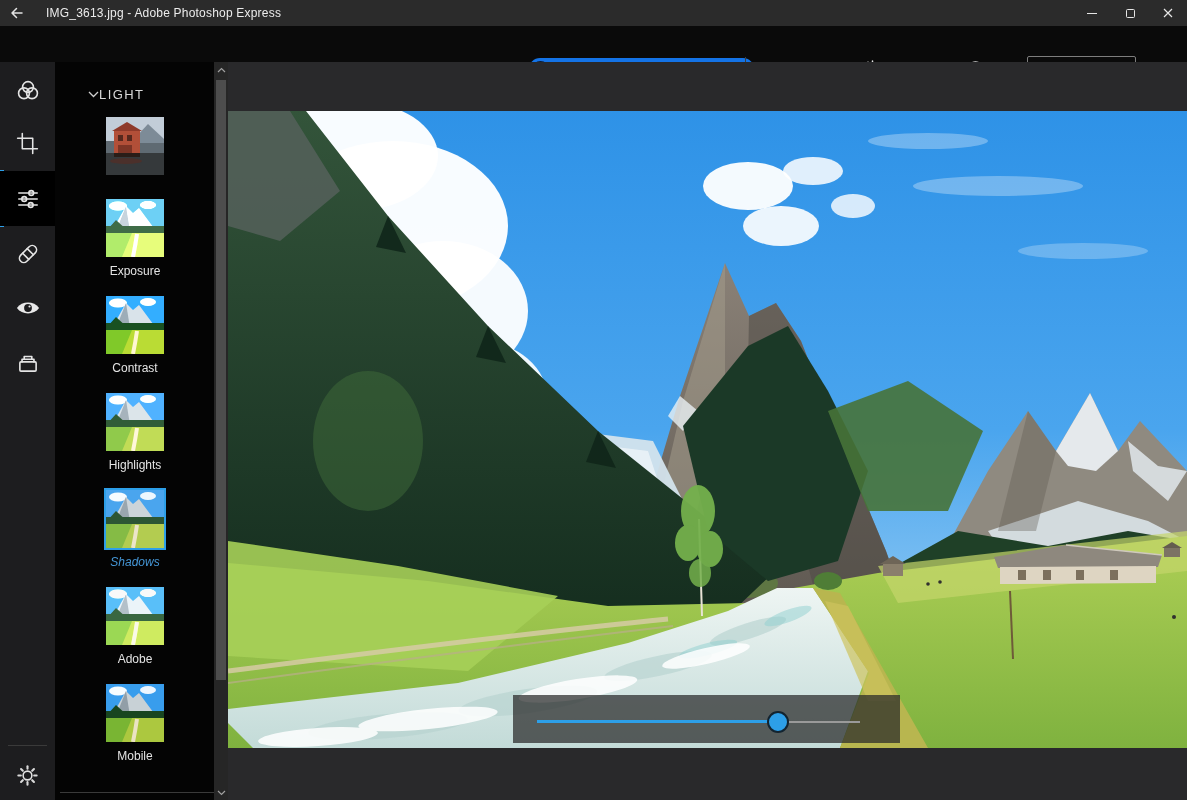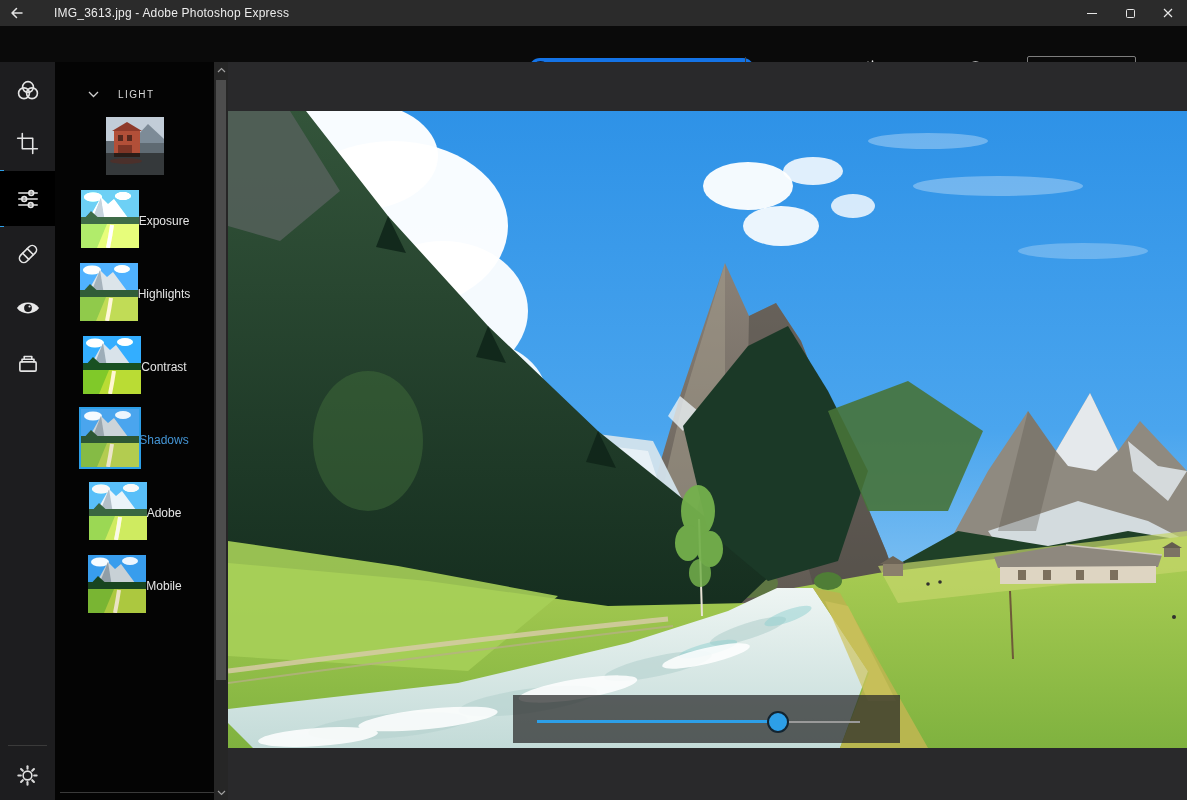--- a/index.html
+++ b/index.html
@@ -7,21 +7,21 @@
     --sel-label:#4596d6;
   }
   *{margin:0;padding:0;box-sizing:border-box;}
   html,body{width:1187px;height:800px;overflow:hidden;background:#000;
     font-family:"Liberation Sans",sans-serif;-webkit-font-smoothing:antialiased;}
 
   
   #titlebar{position:absolute;left:0;top:0;width:1187px;height:26px;background:#2b2b2b;
     display:flex;align-items:center;color:#e8e8e8;}
   #back-btn{width:34px;height:26px;display:flex;align-items:center;justify-content:center;cursor:pointer;}
-  #win-title{font-size:12px;margin-left:20px;color:#ececec;letter-spacing:.2px;}
+  #win-title{font-size:12px;margin-left:12px;color:#ececec;letter-spacing:.2px;}
   #win-controls{margin-left:auto;display:flex;height:26px;}
   .win-btn{width:38px;height:26px;display:flex;align-items:center;justify-content:center;}
   .min-glyph{width:10px;height:1px;background:#e6e6e6;}
   .max-glyph{width:9px;height:9px;border:1px solid #e6e6e6;border-radius:1.5px;}
 
   
   #toolbar{position:absolute;left:0;top:26px;width:1187px;height:36px;background:#0a0a0a;}
   #promo-pill{position:absolute;left:529px;top:32px;height:22px;border-radius:11px;
     background:#1473e6;display:flex;align-items:center;padding:0 13px 0 3px;cursor:pointer;}
   #promo-badge{width:17px;height:17px;border-radius:50%;background:#0b1b36;color:#3f9bf4;
@@ -40,29 +40,29 @@
   #left-rail{position:absolute;left:0;top:62px;width:55px;height:738px;background:#1d1d1f;}
   .rail-item{position:absolute;left:0;width:55px;height:55px;display:flex;align-items:center;justify-content:center;cursor:pointer;}
   .rail-item.selected{background:#000;}
   .rail-accent{position:absolute;left:0;width:4px;background:var(--accent);}
   .rail-divider{position:absolute;left:8px;width:39px;height:1px;background:#3a3a3a;}
 
   
   #panel{position:absolute;left:55px;top:62px;width:173px;height:738px;background:#040404;}
   #panel-header{position:absolute;left:0;top:24px;width:100%;height:16px;display:flex;align-items:center;cursor:pointer;}
   #panel-header svg{margin-left:33px;}
-  #panel-header-label{margin-left:19px;color:#d9d9d9;font-size:10px;letter-spacing:1.4px;}
+  #panel-header-label{margin-left:0;color:#d9d9d9;font-size:13px;letter-spacing:1.4px;}
   #thumb-list{position:absolute;left:0;top:55px;width:160px;display:flex;flex-direction:column;align-items:center;}
-  .thumb-item{display:flex;flex-direction:row;align-items:center;margin-bottom:15px;}
+  .thumb-item{display:flex;flex-direction:column;align-items:center;margin-bottom:15px;}
   .thumb-frame{width:58px;height:58px;overflow:hidden;cursor:pointer;}
   .thumb-frame svg{display:block;width:58px;height:58px;}
   .thumb-item.selected .thumb-frame{box-shadow:0 0 0 2px var(--accent);}
   .thumb-label{margin-top:5px;height:19px;line-height:19px;font-size:12px;color:#e4e4e4;cursor:pointer;}
   .thumb-label.empty{height:4px;}
-  .thumb-item.selected .thumb-label{color:var(--sel-label);}
+  .thumb-item.selected .thumb-label{color:var(--sel-label);font-style:italic;}
   .variant-redhouse .scene-mountain{display:none;}
   .variant-mountain .scene-redhouse{display:none;}
   #panel-bottom-divider{position:absolute;left:5px;top:730px;width:154px;height:1px;background:#3a3a3a;}
 
   
   #scrollbar{position:absolute;left:214px;top:62px;width:14px;height:738px;background:#262626;}
   .scroll-arrow{position:absolute;left:0;width:14px;height:15px;display:flex;align-items:center;justify-content:center;cursor:pointer;}
   #scroll-thumb{position:absolute;left:2px;top:18px;width:10px;height:600px;background:#4d4d4d;cursor:pointer;}
 
   
@@ -300,20 +300,52 @@
           <rect x="12" y="28" width="14" height="8" fill="#7d3526"></rect>
           <rect x="8" y="36" width="26" height="4" fill="#2a1d18"></rect>
           <ellipse cx="20" cy="44" rx="16" ry="3" fill="#5a2c22" opacity=".6"></ellipse>
         </g>
       </svg>
     </div>
     <div class="thumb-label">Exposure</div>
   </div>
       <div class="thumb-item variant-mountain">
     <div class="thumb-frame">
+      <svg viewBox="0 0 58 58" preserveAspectRatio="none" style="filter: contrast(1.18) saturate(1.15);">
+        <g class="scene-mountain">
+          <rect width="58" height="32" fill="#4aa5ee"></rect>
+          <ellipse cx="12" cy="7" rx="9" ry="4.5" fill="#ffffff" opacity=".95"></ellipse>
+          <ellipse cx="42" cy="6" rx="8" ry="4" fill="#ffffff" opacity=".9"></ellipse>
+          <polygon points="6,32 20,7 27,14 33,9 50,32" fill="#ccd4d9"></polygon>
+          <polygon points="20,7 24,32 10,32" fill="#8d9aa2" opacity=".8"></polygon>
+          <polygon points="0,32 10,21 22,32" fill="#2d5634"></polygon>
+          <rect y="27" width="58" height="9" fill="#2d5634"></rect>
+          <rect y="34" width="58" height="24" fill="#b3cc50"></rect>
+          <polygon points="0,34 26,34 16,58 0,58" fill="#85bb45"></polygon>
+          <path d="M27,58 C29,48 30,42 31,35" stroke="#ece5c9" stroke-width="4" fill="none"></path>
+        </g>
+        <g class="scene-redhouse">
+          <rect width="58" height="58" fill="#5f6a72"></rect>
+          <rect width="58" height="24" fill="#c2cdd8"></rect>
+          <polygon points="30,20 42,7 58,22 58,26 30,26" fill="#7d8b97"></polygon>
+          <rect y="36" width="58" height="22" fill="#35393b"></rect>
+          <polygon points="6,14 21,5 36,14" fill="#8f3a2a"></polygon>
+          <rect x="8" y="14" width="26" height="22" fill="#b24f38"></rect>
+          <rect x="12" y="18" width="5" height="6" fill="#57281d"></rect>
+          <rect x="21" y="18" width="5" height="6" fill="#57281d"></rect>
+          <rect x="12" y="28" width="14" height="8" fill="#7d3526"></rect>
+          <rect x="8" y="36" width="26" height="4" fill="#2a1d18"></rect>
+          <ellipse cx="20" cy="44" rx="16" ry="3" fill="#5a2c22" opacity=".6"></ellipse>
+        </g>
+      </svg>
+    </div>
+    <div class="thumb-label">Contrast</div>
+  </div>
+      <div class="thumb-item variant-mountain">
+    <div class="thumb-frame">
       <svg viewBox="0 0 58 58" preserveAspectRatio="none" style="filter: brightness(1.08);">
         <g class="scene-mountain">
           <rect width="58" height="32" fill="#4aa5ee"></rect>
           <ellipse cx="12" cy="7" rx="9" ry="4.5" fill="#ffffff" opacity=".95"></ellipse>
           <ellipse cx="42" cy="6" rx="8" ry="4" fill="#ffffff" opacity=".9"></ellipse>
           <polygon points="6,32 20,7 27,14 33,9 50,32" fill="#ccd4d9"></polygon>
           <polygon points="20,7 24,32 10,32" fill="#8d9aa2" opacity=".8"></polygon>
           <polygon points="0,32 10,21 22,32" fill="#2d5634"></polygon>
           <rect y="27" width="58" height="9" fill="#2d5634"></rect>
           <rect y="34" width="58" height="24" fill="#b3cc50"></rect>
@@ -329,52 +361,20 @@
           <rect x="8" y="14" width="26" height="22" fill="#b24f38"></rect>
           <rect x="12" y="18" width="5" height="6" fill="#57281d"></rect>
           <rect x="21" y="18" width="5" height="6" fill="#57281d"></rect>
           <rect x="12" y="28" width="14" height="8" fill="#7d3526"></rect>
           <rect x="8" y="36" width="26" height="4" fill="#2a1d18"></rect>
           <ellipse cx="20" cy="44" rx="16" ry="3" fill="#5a2c22" opacity=".6"></ellipse>
         </g>
       </svg>
     </div>
     <div class="thumb-label">Highlights</div>
-  </div>
-      <div class="thumb-item variant-mountain">
-    <div class="thumb-frame">
-      <svg viewBox="0 0 58 58" preserveAspectRatio="none" style="filter: contrast(1.18) saturate(1.15);">
-        <g class="scene-mountain">
-          <rect width="58" height="32" fill="#4aa5ee"></rect>
-          <ellipse cx="12" cy="7" rx="9" ry="4.5" fill="#ffffff" opacity=".95"></ellipse>
-          <ellipse cx="42" cy="6" rx="8" ry="4" fill="#ffffff" opacity=".9"></ellipse>
-          <polygon points="6,32 20,7 27,14 33,9 50,32" fill="#ccd4d9"></polygon>
-          <polygon points="20,7 24,32 10,32" fill="#8d9aa2" opacity=".8"></polygon>
-          <polygon points="0,32 10,21 22,32" fill="#2d5634"></polygon>
-          <rect y="27" width="58" height="9" fill="#2d5634"></rect>
-          <rect y="34" width="58" height="24" fill="#b3cc50"></rect>
-          <polygon points="0,34 26,34 16,58 0,58" fill="#85bb45"></polygon>
-          <path d="M27,58 C29,48 30,42 31,35" stroke="#ece5c9" stroke-width="4" fill="none"></path>
-        </g>
-        <g class="scene-redhouse">
-          <rect width="58" height="58" fill="#5f6a72"></rect>
-          <rect width="58" height="24" fill="#c2cdd8"></rect>
-          <polygon points="30,20 42,7 58,22 58,26 30,26" fill="#7d8b97"></polygon>
-          <rect y="36" width="58" height="22" fill="#35393b"></rect>
-          <polygon points="6,14 21,5 36,14" fill="#8f3a2a"></polygon>
-          <rect x="8" y="14" width="26" height="22" fill="#b24f38"></rect>
-          <rect x="12" y="18" width="5" height="6" fill="#57281d"></rect>
-          <rect x="21" y="18" width="5" height="6" fill="#57281d"></rect>
-          <rect x="12" y="28" width="14" height="8" fill="#7d3526"></rect>
-          <rect x="8" y="36" width="26" height="4" fill="#2a1d18"></rect>
-          <ellipse cx="20" cy="44" rx="16" ry="3" fill="#5a2c22" opacity=".6"></ellipse>
-        </g>
-      </svg>
-    </div>
-    <div class="thumb-label">Contrast</div>
   </div>
       <div class="thumb-item variant-mountain selected">
     <div class="thumb-frame">
       <svg viewBox="0 0 58 58" preserveAspectRatio="none">
         <g class="scene-mountain">
           <rect width="58" height="32" fill="#4aa5ee"></rect>
           <ellipse cx="12" cy="7" rx="9" ry="4.5" fill="#ffffff" opacity=".95"></ellipse>
           <ellipse cx="42" cy="6" rx="8" ry="4" fill="#ffffff" opacity=".9"></ellipse>
           <polygon points="6,32 20,7 27,14 33,9 50,32" fill="#ccd4d9"></polygon>
           <polygon points="20,7 24,32 10,32" fill="#8d9aa2" opacity=".8"></polygon>

